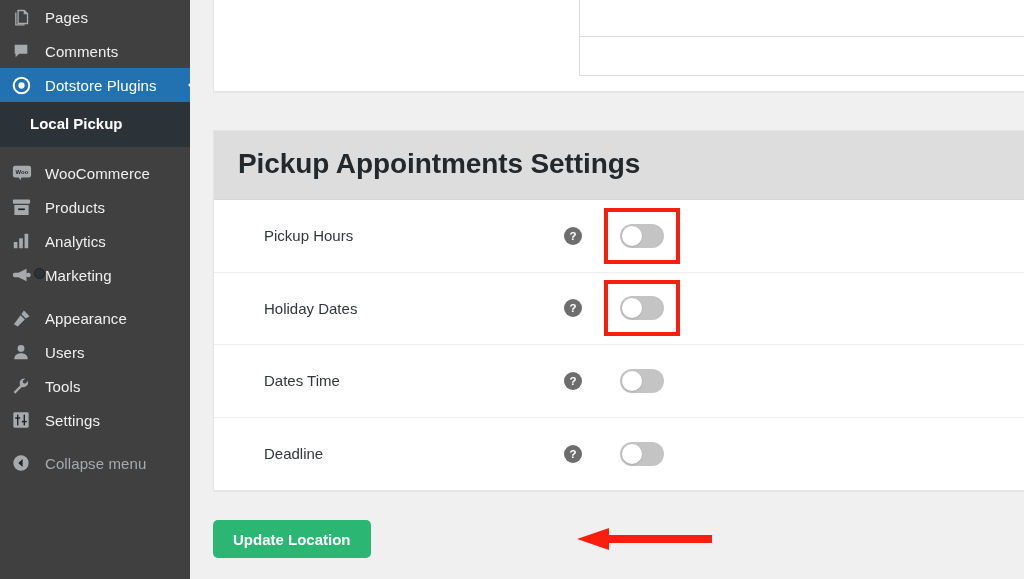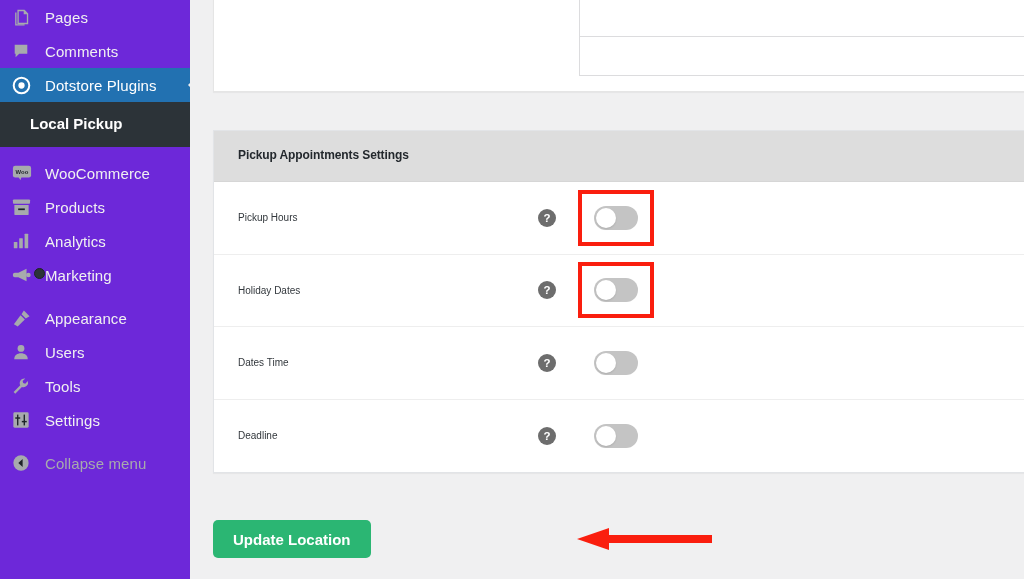--- a/index.html
+++ b/index.html
@@ -8,21 +8,21 @@
     overflow: hidden;
     background: #f0f0f1;
     font-family: "Liberation Sans", sans-serif;
   }
   #app { position: relative; width: 1024px; height: 579px; }
 
   
   #sidebar {
     position: absolute; left: 0; top: 0;
     width: 190px; height: 579px;
-    background: #6d28d9;
+    background: #404040;
     overflow: hidden;
   }
   .menu-item {
     position: relative;
     display: flex; align-items: center;
     height: 34px;
     padding-left: 12px;
     color: #f0f0f1;
     font-size: 15px;
     letter-spacing: .1px;
@@ -130,38 +130,39 @@
     background: #fff;
     border: 1px solid #e2e4e7;
     box-shadow: 0 1px 1px rgba(0,0,0,.04);
   }
   #card-header {
     background: #dddddd;
     padding: 17px 24px 19px 24px;
     border-bottom: 1px solid #d6d6d6;
   }
   #card-header h2 {
-    font-size: 12px;
+    font-size: 28px;
     font-weight: bold;
     color: #23282d;
     letter-spacing: -0.1px;
   }
   .setting-row {
     display: flex;
     align-items: center;
     height: 72.5px;
     padding: 0 24px;
     border-bottom: 1px solid #eeeeee;
   }
   .setting-row:last-child { border-bottom: none; }
   .setting-label {
-    font-size: 10px;
+    font-size: 15px;
     color: #32373c;
     width: 300px;
     flex: 0 0 300px;
+    margin-left: 26px;
   }
   .help-icon {
     flex: 0 0 18px;
     width: 18px; height: 18px;
     margin-right: 22px;
   }
   .help-icon svg { display: block; }
   .toggle-wrap {
     position: relative;
     display: flex;

